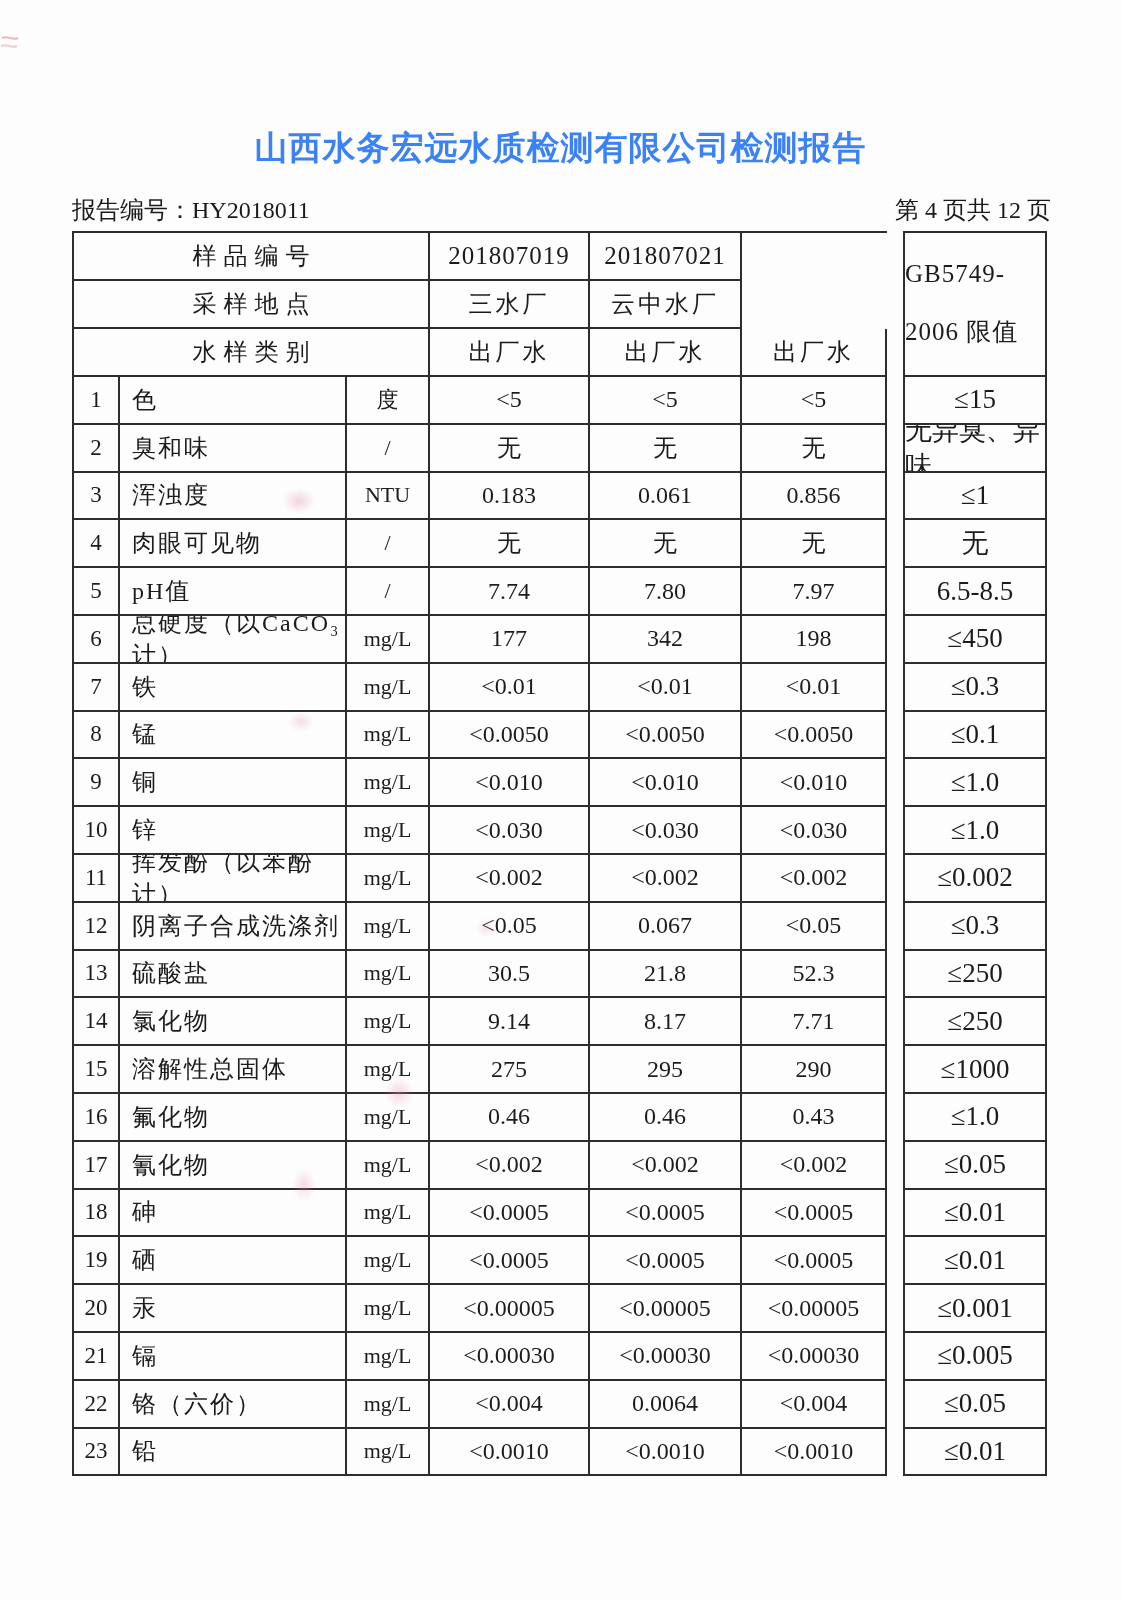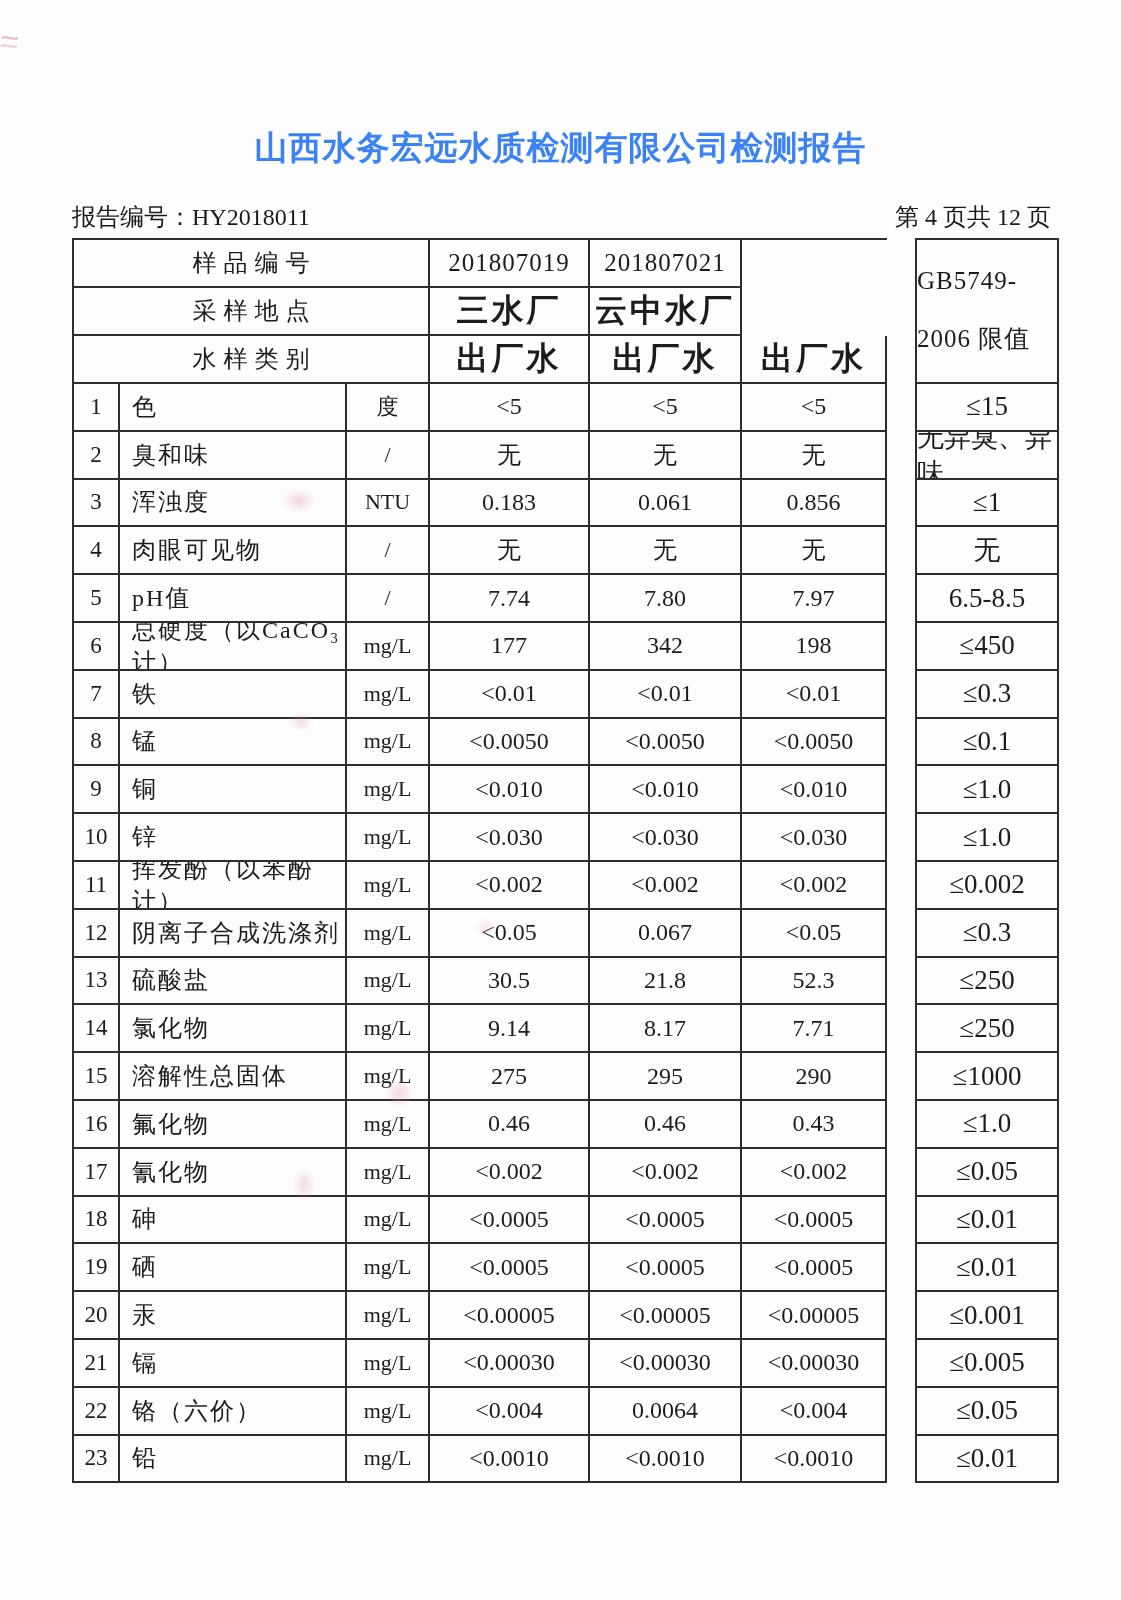--- a/index.html
+++ b/index.html
@@ -16,23 +16,23 @@
   .title{
     margin:0;padding-top:128px;
     text-align:center;
     font-family:"Liberation Sans","DejaVu Sans",sans-serif;
     font-weight:bold;font-size:33px;line-height:40px;
     letter-spacing:1px;color:#3b82f6;
   }
   .content{width:979px;margin:0 auto 0 72px;}
   .meta{
     display:flex;justify-content:space-between;align-items:baseline;
-    margin-top:34px;font-size:24px;line-height:30px;color:#1a1a1a;
-  }
-  .tables{display:flex;margin-top:6px;align-items:flex-start;gap:12px;}
+    margin-top:27px;font-size:24px;line-height:30px;color:#1a1a1a;
+  }
+  .tables{display:flex;margin-top:6px;align-items:flex-start;}
   .main-grid{
     display:grid;
     grid-template-columns:46px 227px 83px 160px 152px 145px;
     grid-template-rows:repeat(3,48px) repeat(23,47.8px);
     border-top:2px solid #2d2d2d;border-left:2px solid #2d2d2d;
     background:#fdfdfd;
   }
   .limit-grid{
     display:grid;margin-left:16px;
     grid-template-columns:142px;
@@ -40,21 +40,21 @@
     border-top:2px solid #2d2d2d;border-left:2px solid #2d2d2d;
     background:#fdfdfd;
   }
   .c{
     border-right:2px solid #2d2d2d;border-bottom:2px solid #2d2d2d;
     display:flex;align-items:center;justify-content:center;
     box-sizing:border-box;font-size:24px;overflow:hidden;
   }
   .hlabel{grid-column:1 / span 3;letter-spacing:7px;padding-left:7px;}
   .hval{font-size:25px;letter-spacing:1px;}
-  .hplant{font-size:32px;letter-spacing:3px;font-weight:bold;}
+  .hplant{font-size:24px;letter-spacing:3px;}
   .num{font-size:23px;}
   .name{justify-content:flex-start;padding-left:12px;letter-spacing:2px;font-size:24px;}
   .unit{font-size:22px;}
   .val{font-size:24px;}
   .lim{font-size:27px;letter-spacing:0px;}
   .lhead{
     flex-direction:column;justify-content:space-evenly;align-items:flex-start;
     font-size:25px;letter-spacing:1px;
   }
   .row{display:contents;}

